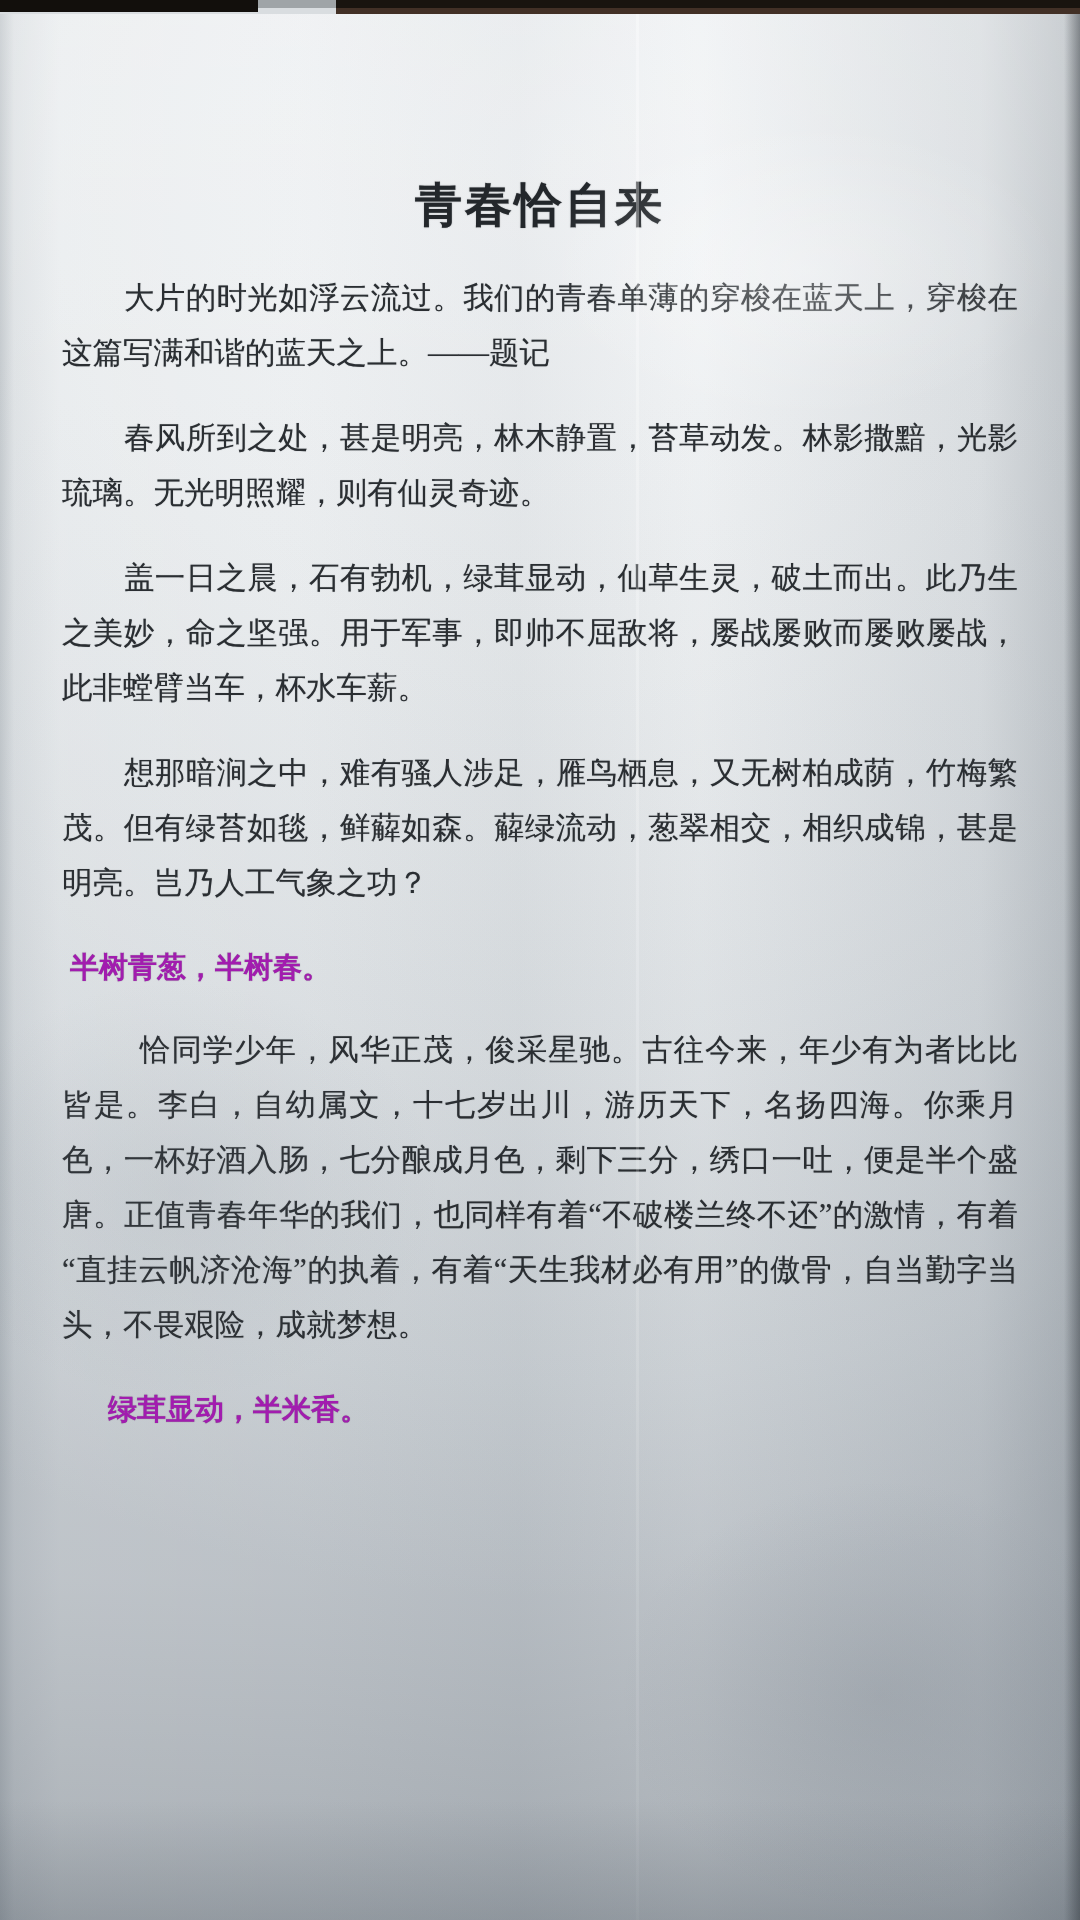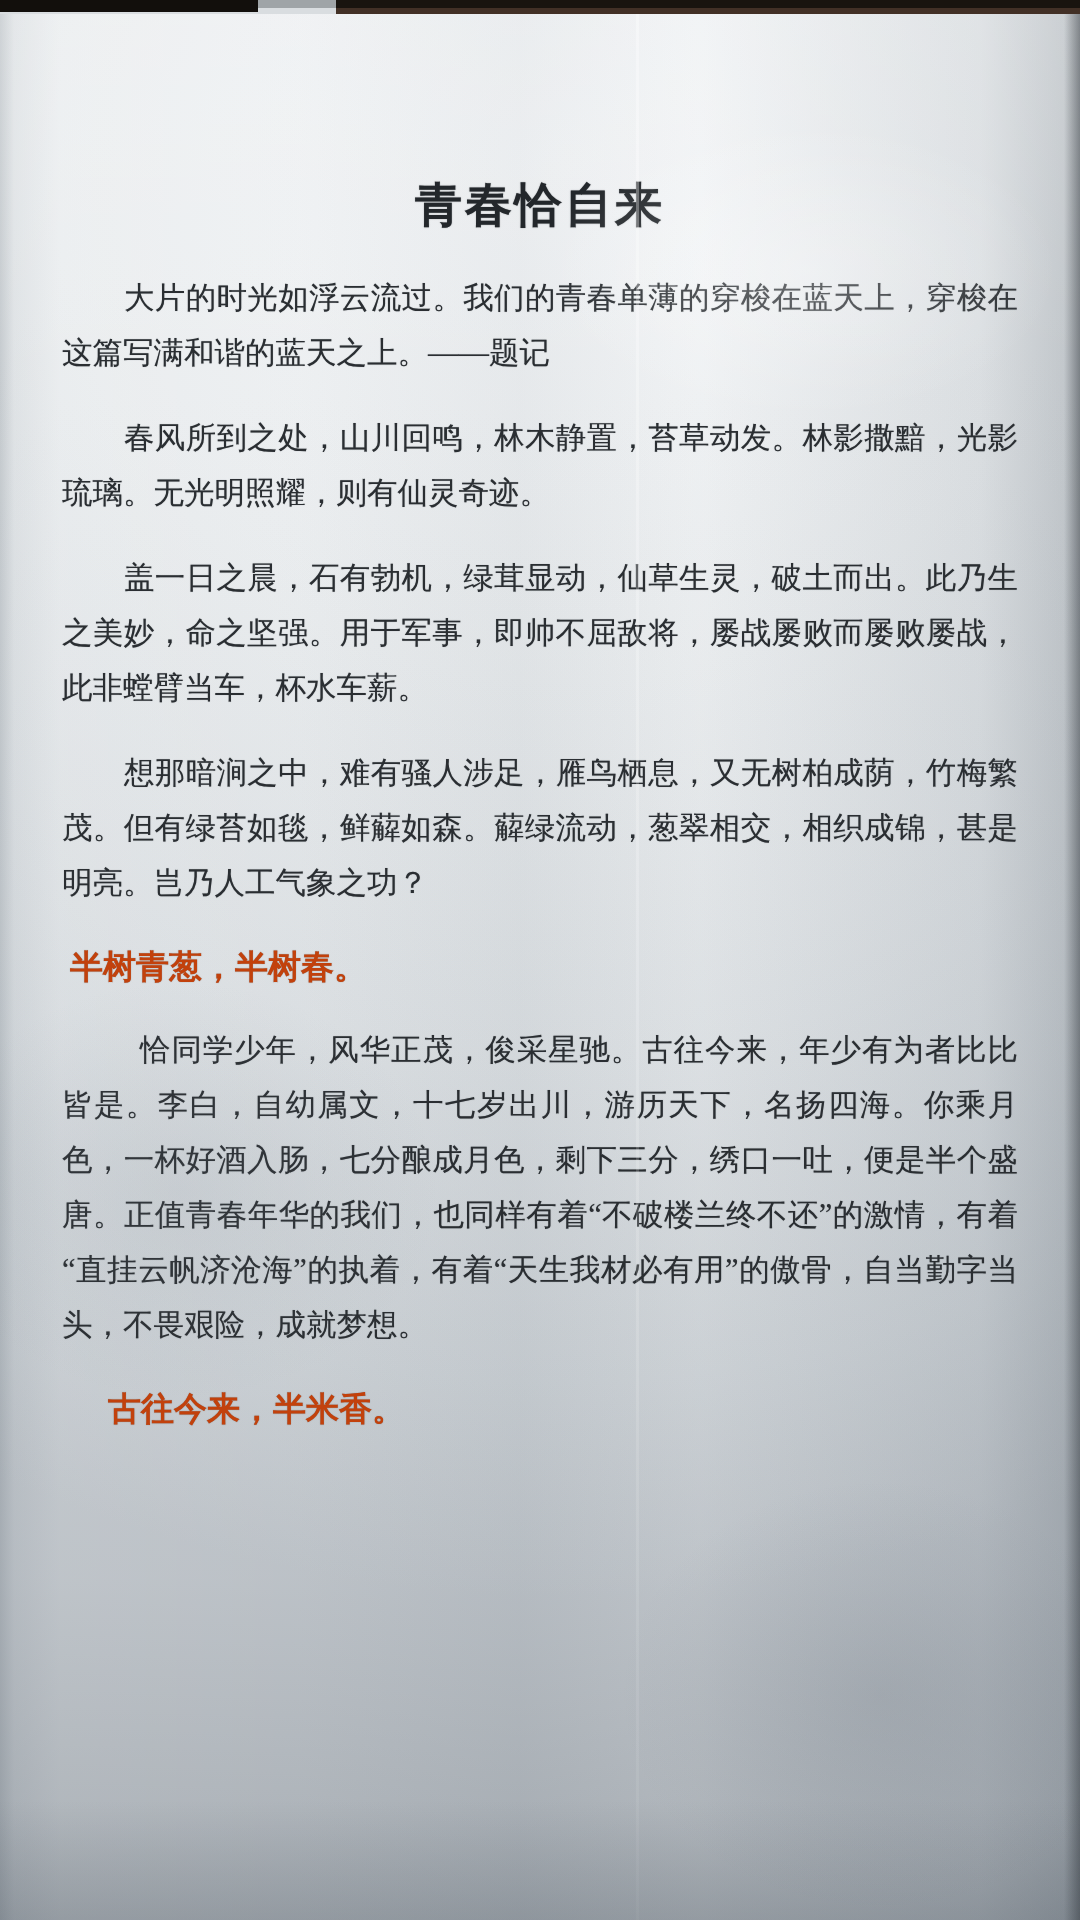--- a/index.html
+++ b/index.html
@@ -124,24 +124,24 @@
     text-justify: inter-character;
     text-indent: 62px;
     color: #2a2e32;
     text-shadow: 0 0 .9px rgba(45,50,55,.45);
   }
 
   p.refrain {
     margin: 8px 0 30px 0;
     font-family: "DejaVu Sans", "Liberation Sans", sans-serif;
     font-weight: 700;
-    font-size: 33px;
+    font-size: 29px;
     line-height: 52px;
     text-indent: 8px;
-    color: #c2410c;
+    color: #a21caf;
     text-shadow: 0 0 1px rgba(40,45,50,.5);
   }
 
   p.para.extra-indent {
     text-indent: 78px;
   }
 
   p.refrain.indent2 {
     text-indent: 46px;
   }
@@ -194,26 +194,26 @@
   <div class="top-dark-right"></div>
   <div class="top-brown"></div>
 
   <div class="sheet"></div>
 
   <div class="page-body">
     <h1 class="doc-title">青春恰自来</h1>
 
     <div class="paragraphs">
       <p class="para">大片的时光如浮云流过。我们的青春单薄的穿梭在蓝天上，穿梭在这篇写满和谐的蓝天之上。——题记</p>
-      <p class="para">春风所到之处，山川回鸣，林木静置，苔草动发。林影撒黯，光影琉璃。无光明照耀，则有仙灵奇迹。</p>
+      <p class="para">春风所到之处，甚是明亮，林木静置，苔草动发。林影撒黯，光影琉璃。无光明照耀，则有仙灵奇迹。</p>
       <p class="para">盖一日之晨，石有勃机，绿茸显动，仙草生灵，破土而出。此乃生之美妙，命之坚强。用于军事，即帅不屈敌将，屡战屡败而屡败屡战，此非螳臂当车，杯水车薪。</p>
       <p class="para">想那暗涧之中，难有骚人涉足，雁鸟栖息，又无树柏成荫，竹梅繁茂。但有绿苔如毯，鲜薢如森。薢绿流动，葱翠相交，相织成锦，甚是明亮。岂乃人工气象之功？</p>
       <p class="refrain">半树青葱，半树春。</p>
       <p class="para extra-indent">恰同学少年，风华正茂，俊采星驰。古往今来，年少有为者比比皆是。李白，自幼属文，十七岁出川，游历天下，名扬四海。你乘月色，一杯好酒入肠，七分酿成月色，剩下三分，绣口一吐，便是半个盛唐。正值青春年华的我们，也同样有着“不破楼兰终不还”的激情，有着“直挂云帆济沧海”的执着，有着“天生我材必有用”的傲骨，自当勤字当头，不畏艰险，成就梦想。</p>
-      <p class="refrain indent2">古往今来，半米香。</p>
+      <p class="refrain indent2">绿茸显动，半米香。</p>
     </div>
   </div>
 
   <div class="blob b1"></div>
   <div class="blob b2"></div>
   <div class="blob b3"></div>
   <div class="vfold"></div>
   <div class="bottom-shade"></div>
   <div class="right-edge"></div>
 </div>

